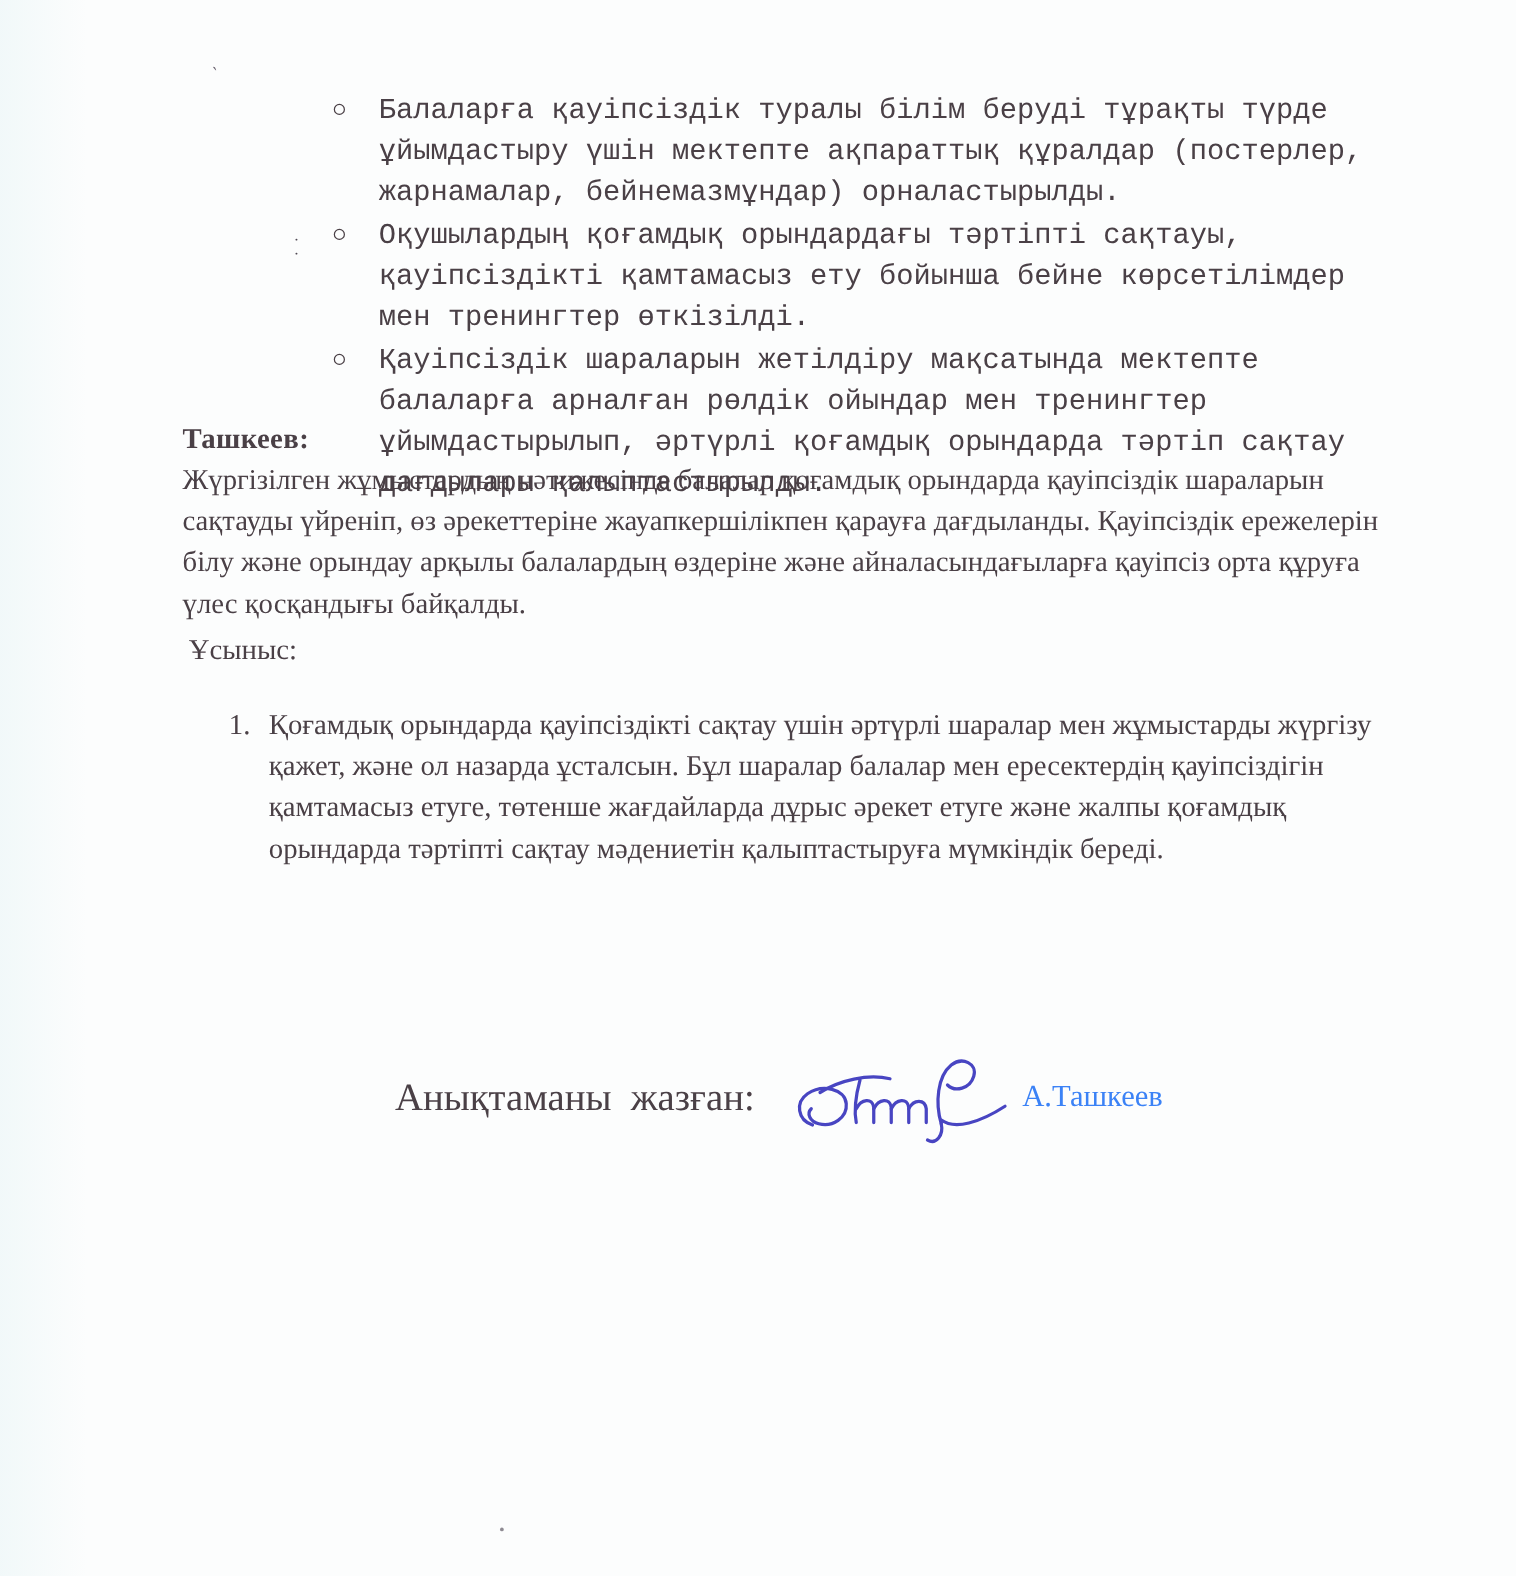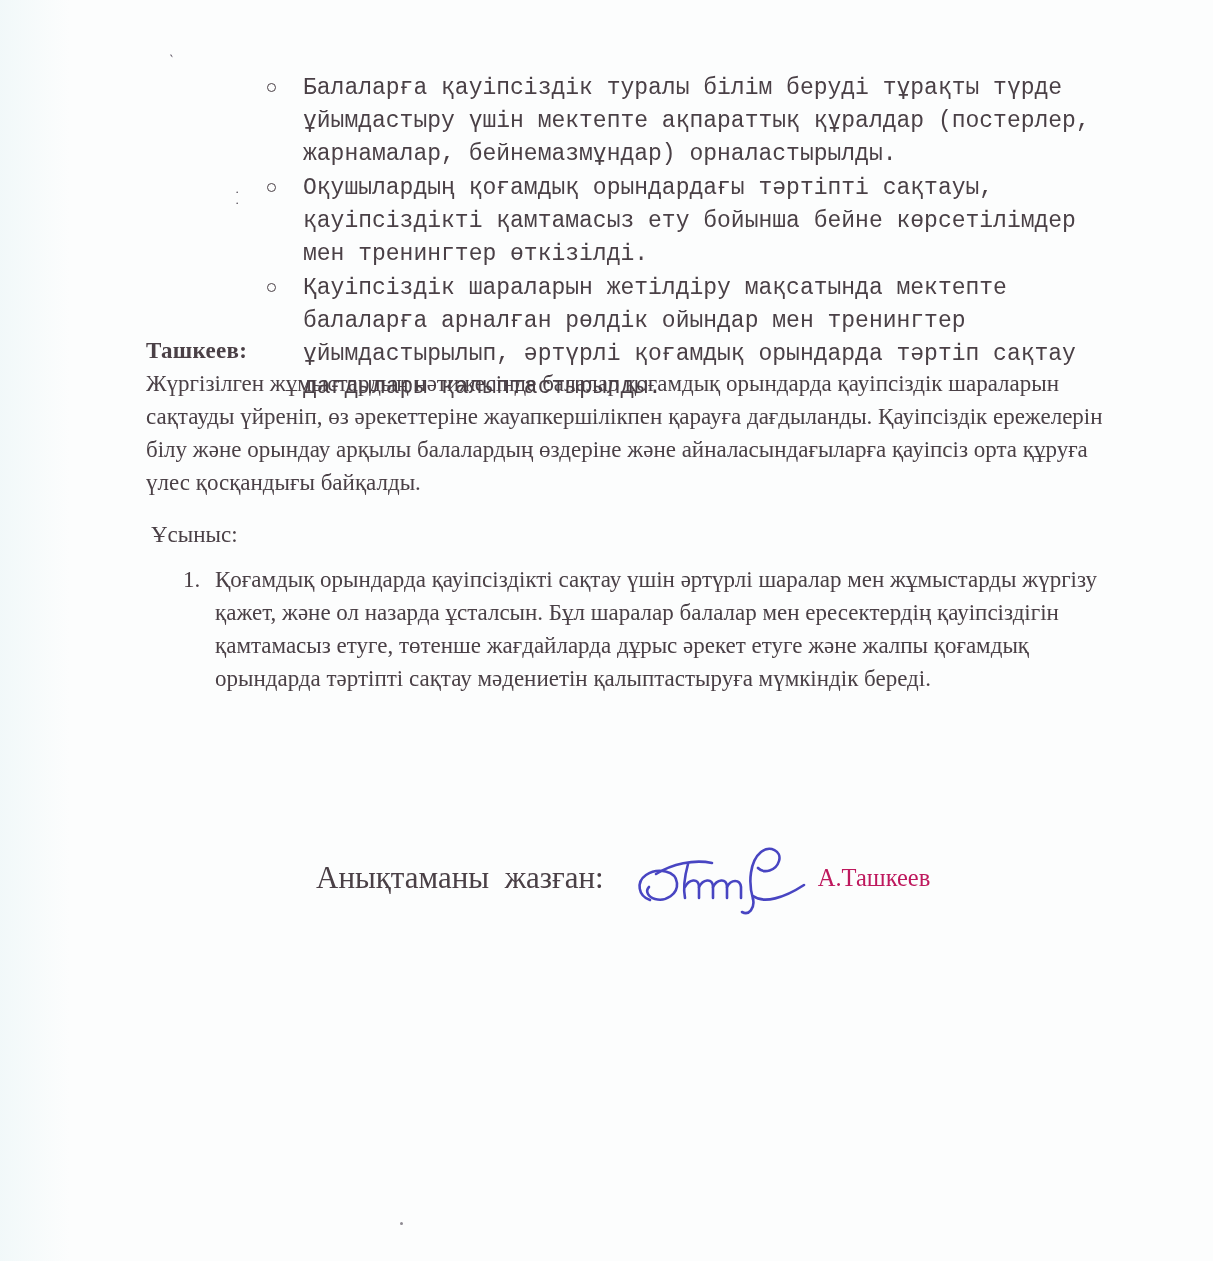--- a/index.html
+++ b/index.html
@@ -60,21 +60,21 @@
     font-weight:bold;
     letter-spacing:0.3px;
   }
   .result-body{
     margin-top:0;
   }
 
   .suggestion-heading{
     position:absolute;
     left:151px;
-    top:518px;
+    top:503px;
   }
 
   .numbered-block{
     position:absolute;
     left:183px;
     top:563px;
     width:945px;
     display:flex;
     align-items:flex-start;
   }
@@ -98,21 +98,21 @@
     font-size:31px;
     line-height:40px;
   }
   .signature-svg{
     margin:-14px 4px 0 28px;
   }
   .signature-name{
     font-size:24.5px;
     line-height:40px;
     margin-left:4px;
-    color:#be185d;
+    color:#3b82f6;
   }
 
   
   .speck{
     position:absolute;
     color:#6b6370;
     pointer-events:none;
   }
   .speck-apostrophe{
     left:168px;top:44px;

